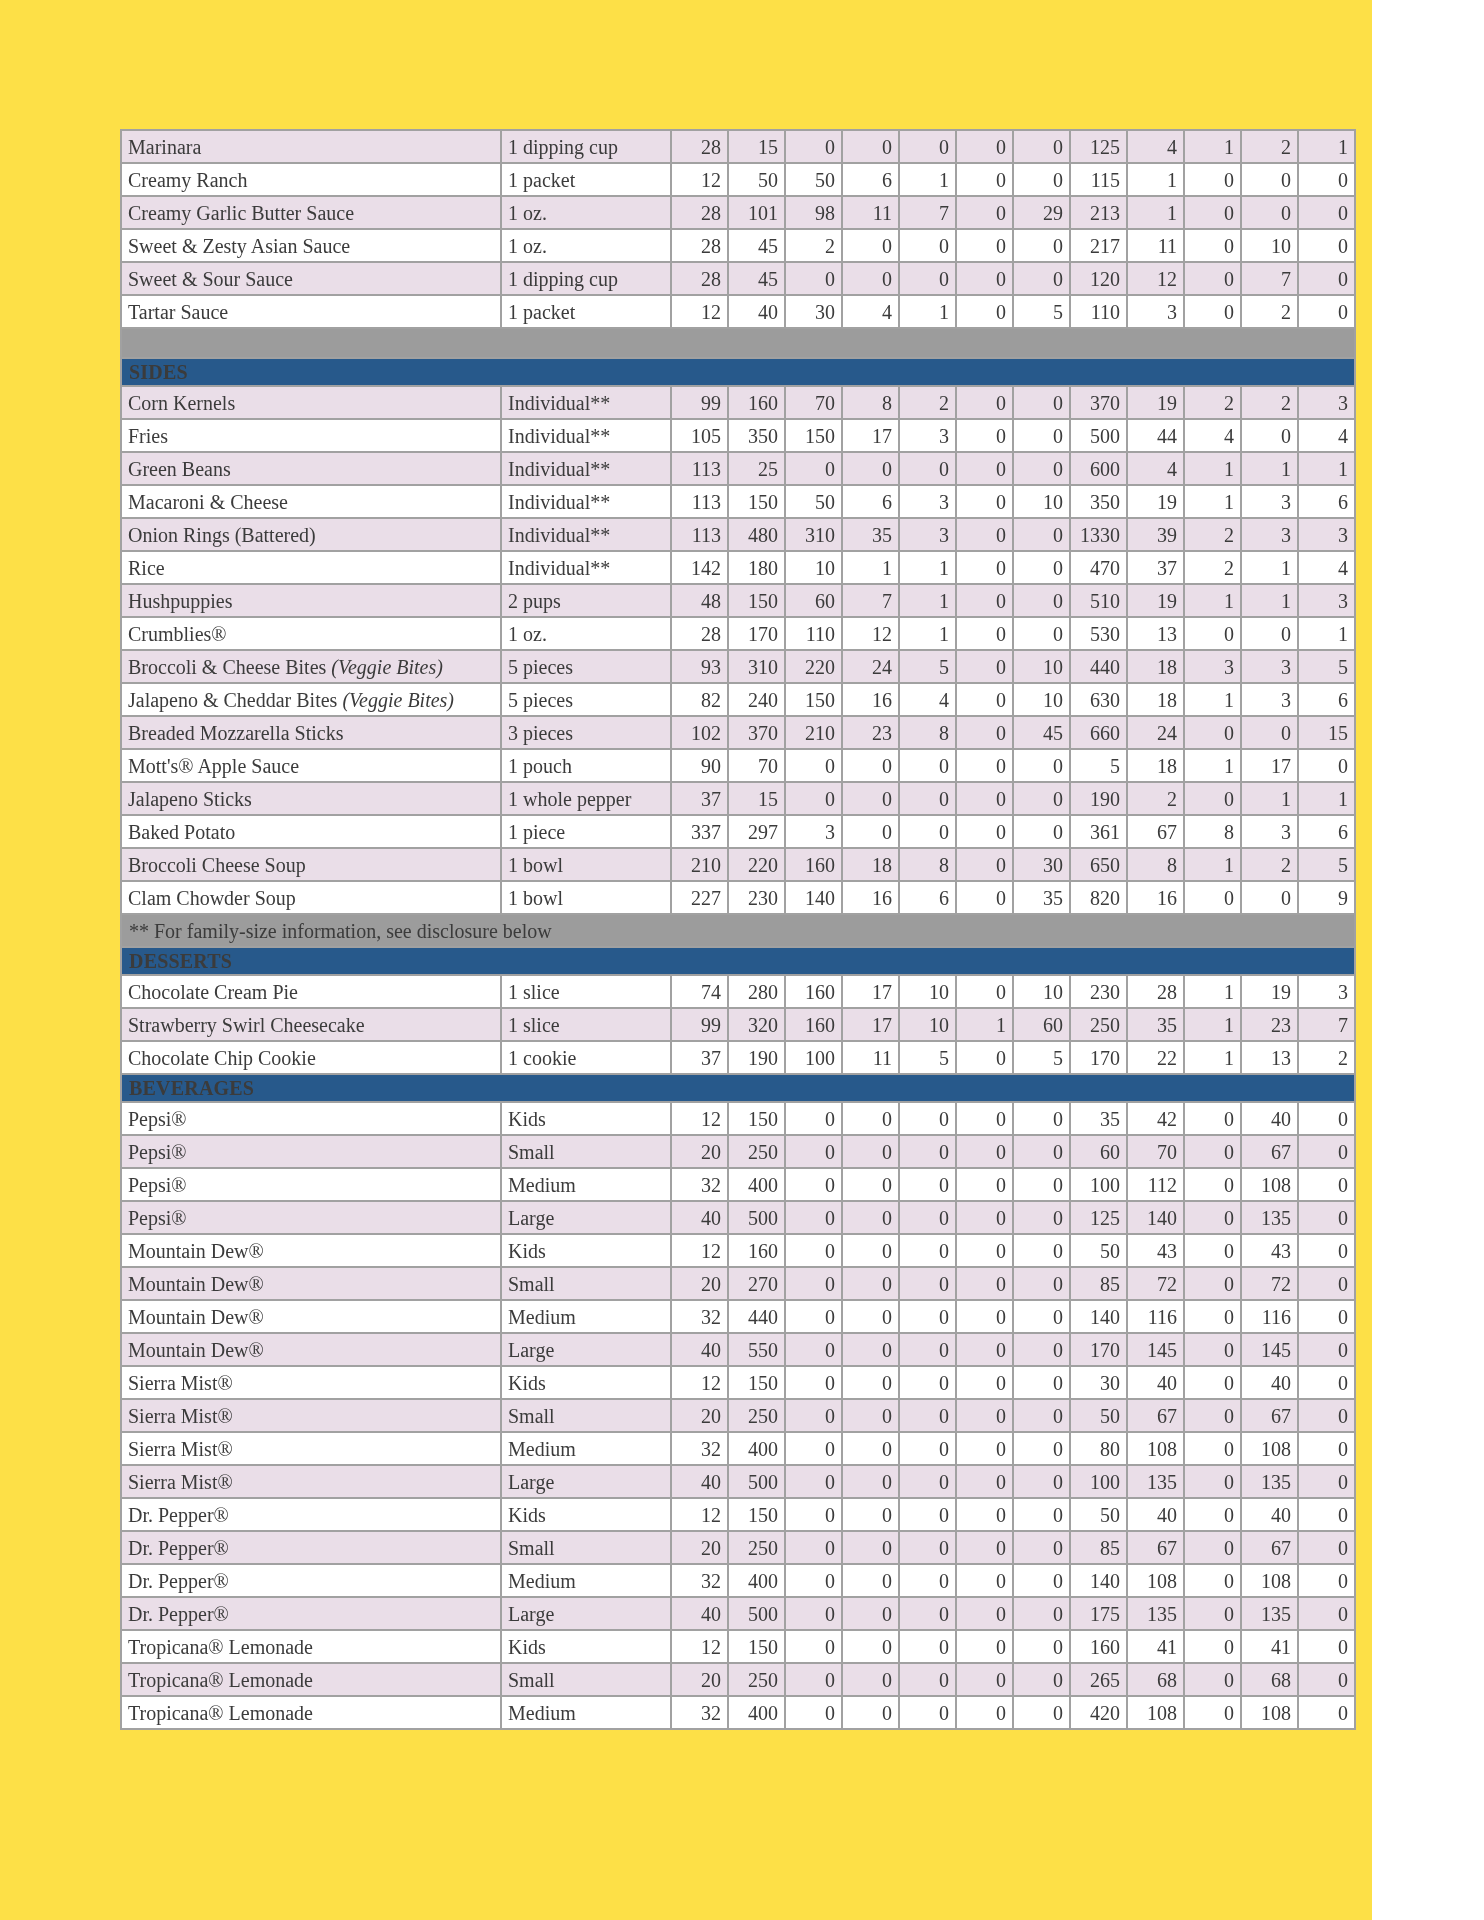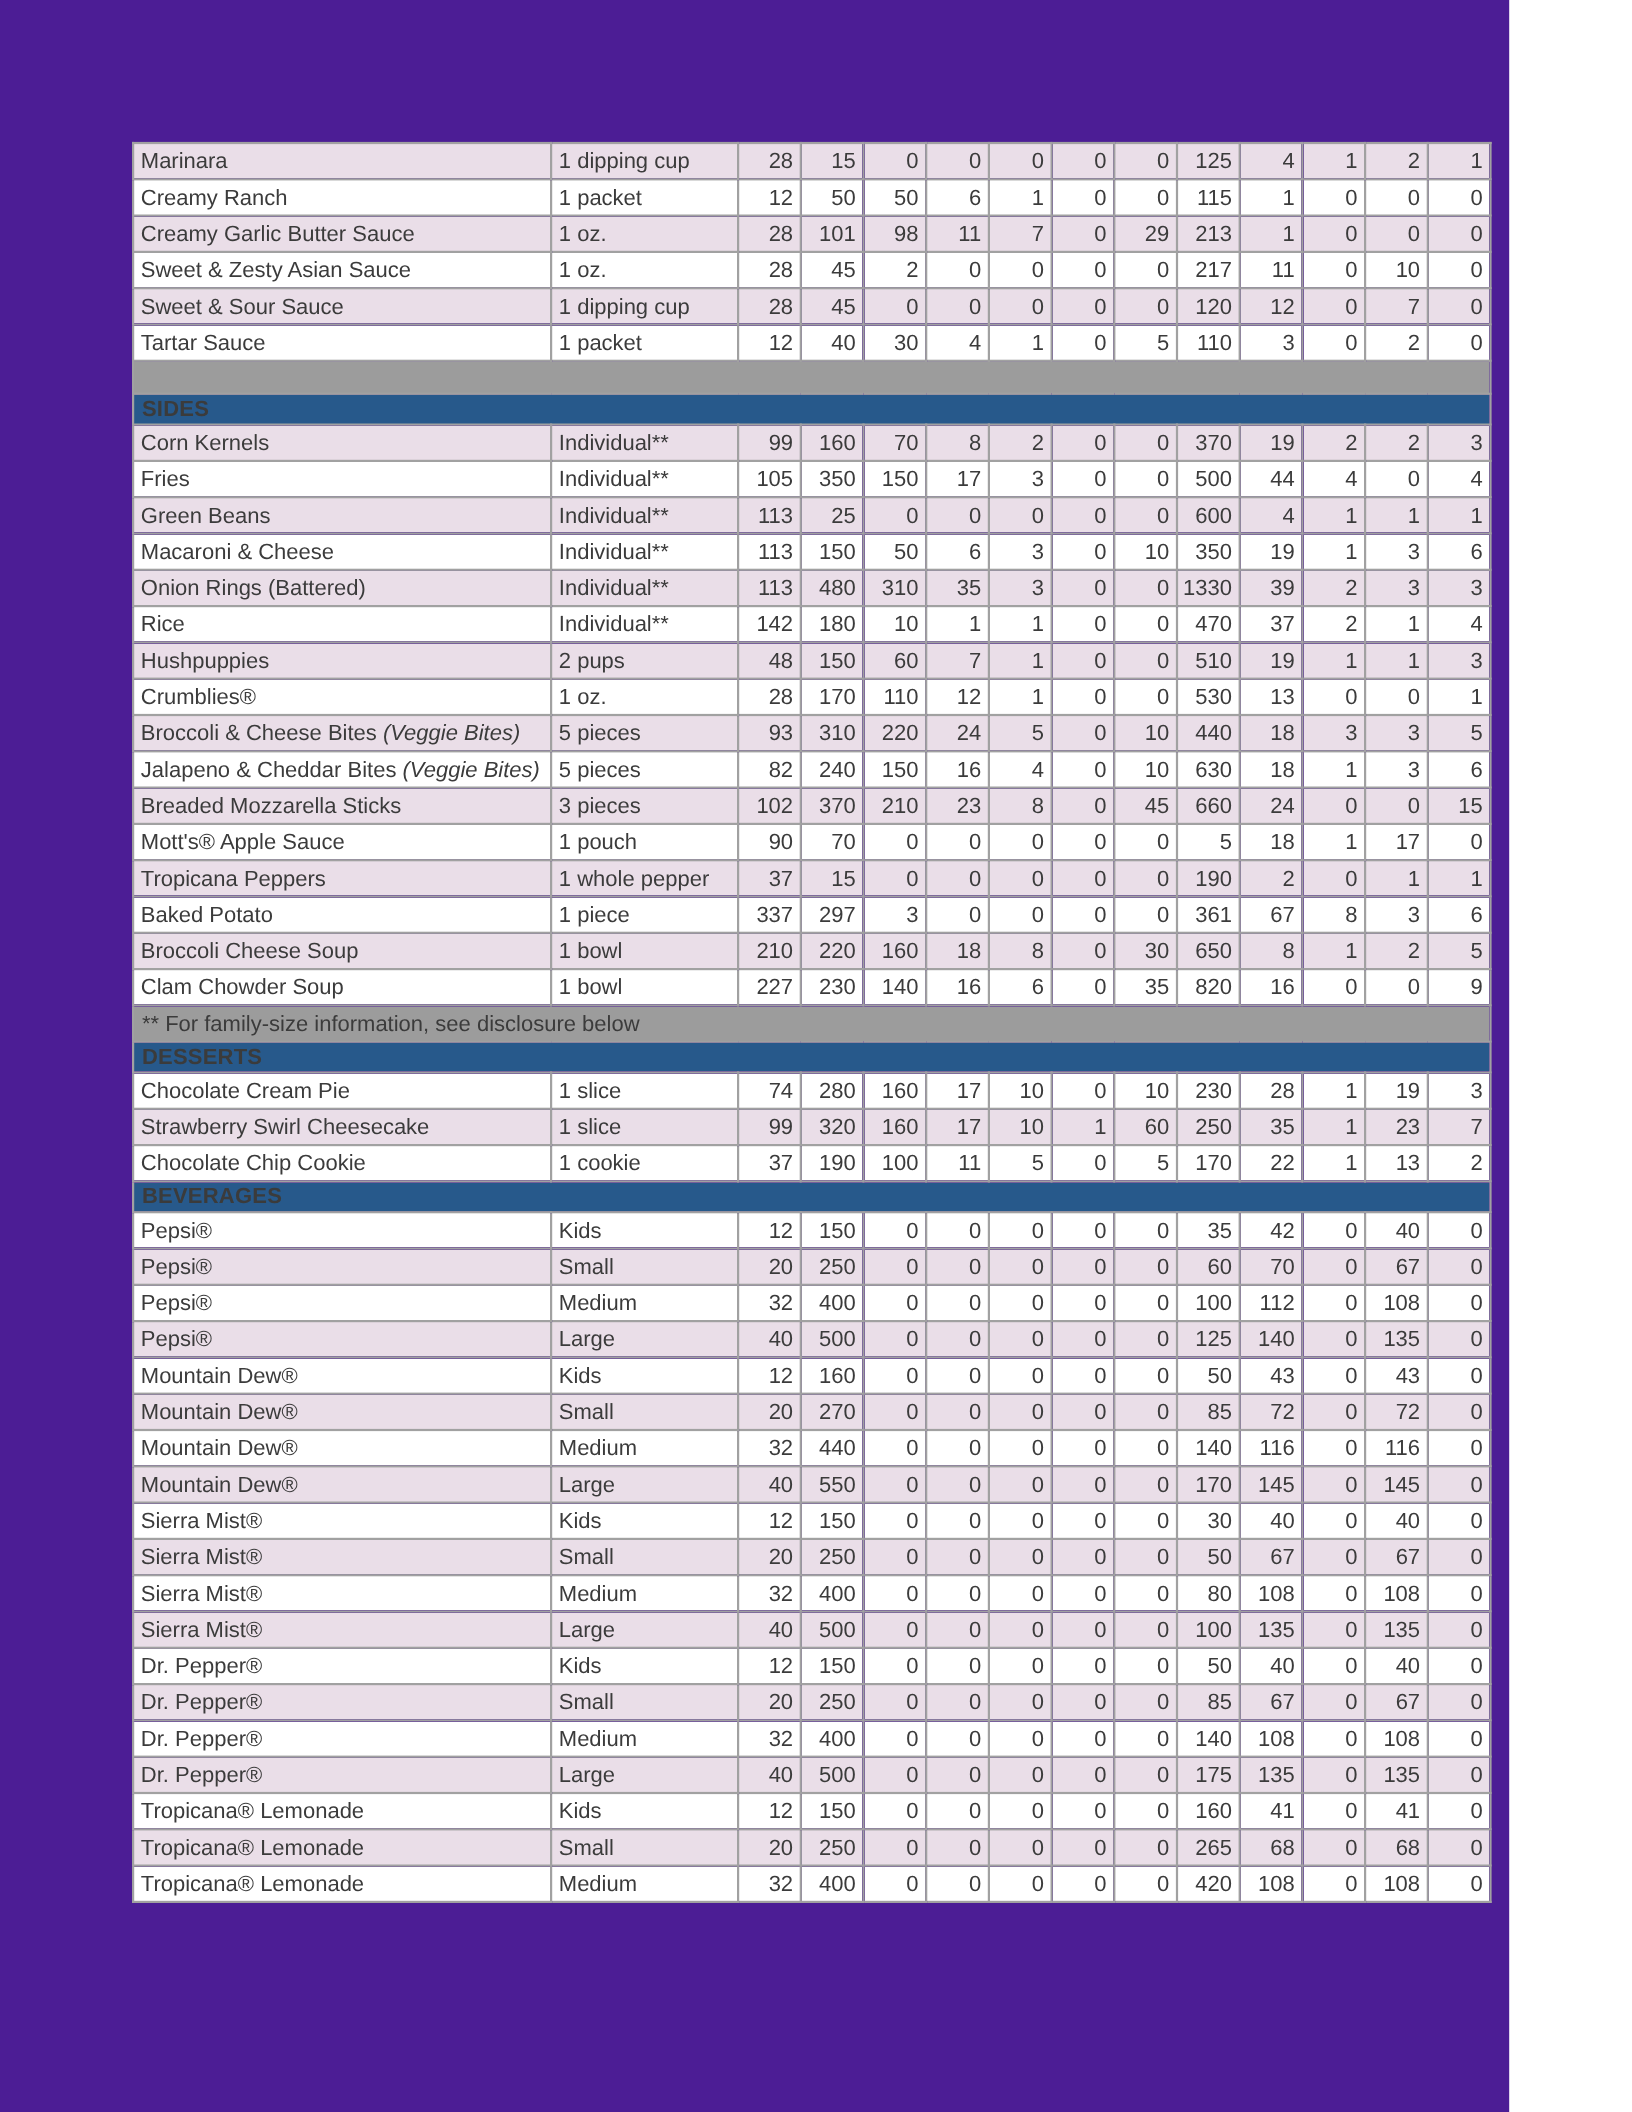--- a/index.html
+++ b/index.html
@@ -1,22 +1,22 @@
 <!DOCTYPE html>
 <html><head>
 <meta charset="utf-8">
 <style>
   html, body { margin: 0; padding: 0; background: #ffffff; }
   .page {
     position: relative;
     width: 1372px;
     height: 1920px;
-    background: #4c1d95;
+    background: #fde047;
     overflow: hidden;
-    font-family: Liberation Sans, sans-serif;
+    font-family: Liberation Serif, serif;
   }
   table.nutri {
     position: absolute;
     left: 120px;
     top: 129px;
     width: 1234px;
     border-collapse: collapse;
     table-layout: fixed;
   }
   table.nutri td {
@@ -366,21 +366,21 @@
           <td class="num">0</td>
           <td class="num">0</td>
           <td class="num">0</td>
           <td class="num">5</td>
           <td class="num">18</td>
           <td class="num">1</td>
           <td class="num">17</td>
           <td class="num">0</td>
         </tr>
         <tr class="row shaded">
-          <td class="name"><span>Tropicana Peppers</span></td>
+          <td class="name"><span>Jalapeno Sticks</span></td>
           <td class="serving">1  whole  pepper</td>
           <td class="num">37</td>
           <td class="num">15</td>
           <td class="num">0</td>
           <td class="num">0</td>
           <td class="num">0</td>
           <td class="num">0</td>
           <td class="num">0</td>
           <td class="num">190</td>
           <td class="num">2</td>

